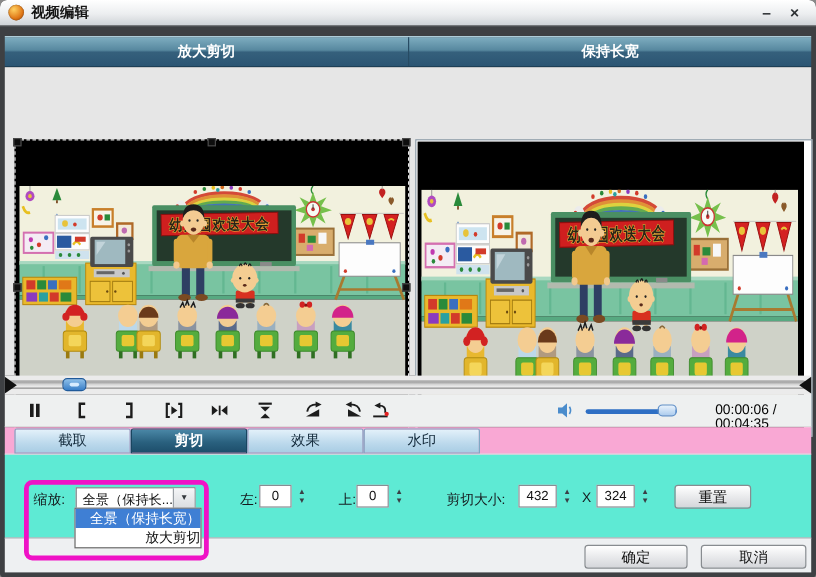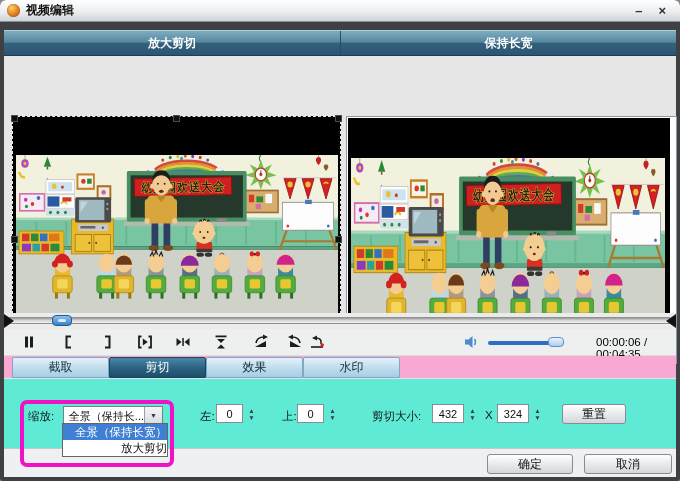--- a/index.html
+++ b/index.html
@@ -69,21 +69,21 @@
     background:linear-gradient(180deg,#e8f2fc,#aecdee); border:1px solid #5f8fc8; }
   .time{ position:absolute; left:592px; top:7px; font-size:11.5px; color:#000; }
   
   .tabbar{ position:absolute; left:4px; top:356px; width:672px; height:23px; background:#f9a8d4;
     border-bottom:1px solid #e2e5e8; }
   .tab{ position:absolute; top:1px; width:97px; height:21px; display:flex; align-items:center;
     justify-content:center; font-size:12px; color:#12293a; cursor:default;
     background:linear-gradient(180deg,#e3f1fa,#bcd9ec 60%,#a9cde4); border:1px solid #7fa8c4;
     border-radius:2px 2px 0 0; }
   .tab.active{ background:linear-gradient(180deg,#4a87a6,#2a617f 55%,#1d4e6b);
-    color:#fff; border-color:#1a4560; font-weight:normal; }
+    color:#fff; border-color:#1a4560; font-weight:bold; }
   
   .controls{ position:absolute; left:4px; top:379px; width:672px; height:69px; background:#5eead4;text-align:right; }
   .clabel{ position:absolute; top:30px; font-size:11.5px; color:#15191d; }
   .field{ position:absolute; top:25px; height:19px; background:#fff; border:1px solid #878d93;
     font-size:11px; color:#111; display:flex; align-items:center; justify-content:center; }
   .spin{ position:absolute; top:25px; width:13px; height:19px; display:flex; flex-direction:column;
     align-items:center; justify-content:center; color:#3a3f45; font-size:6.5px; line-height:7px; cursor:default;}
   .combo{ position:absolute; left:59px; top:27px; width:100px; height:19px; background:#fff;
     border:1px solid #7a8085; display:flex; }
   .combo .val{ flex:1; font-size:11px; color:#111; padding:2px 0 0 4px; white-space:nowrap; overflow:hidden; }

